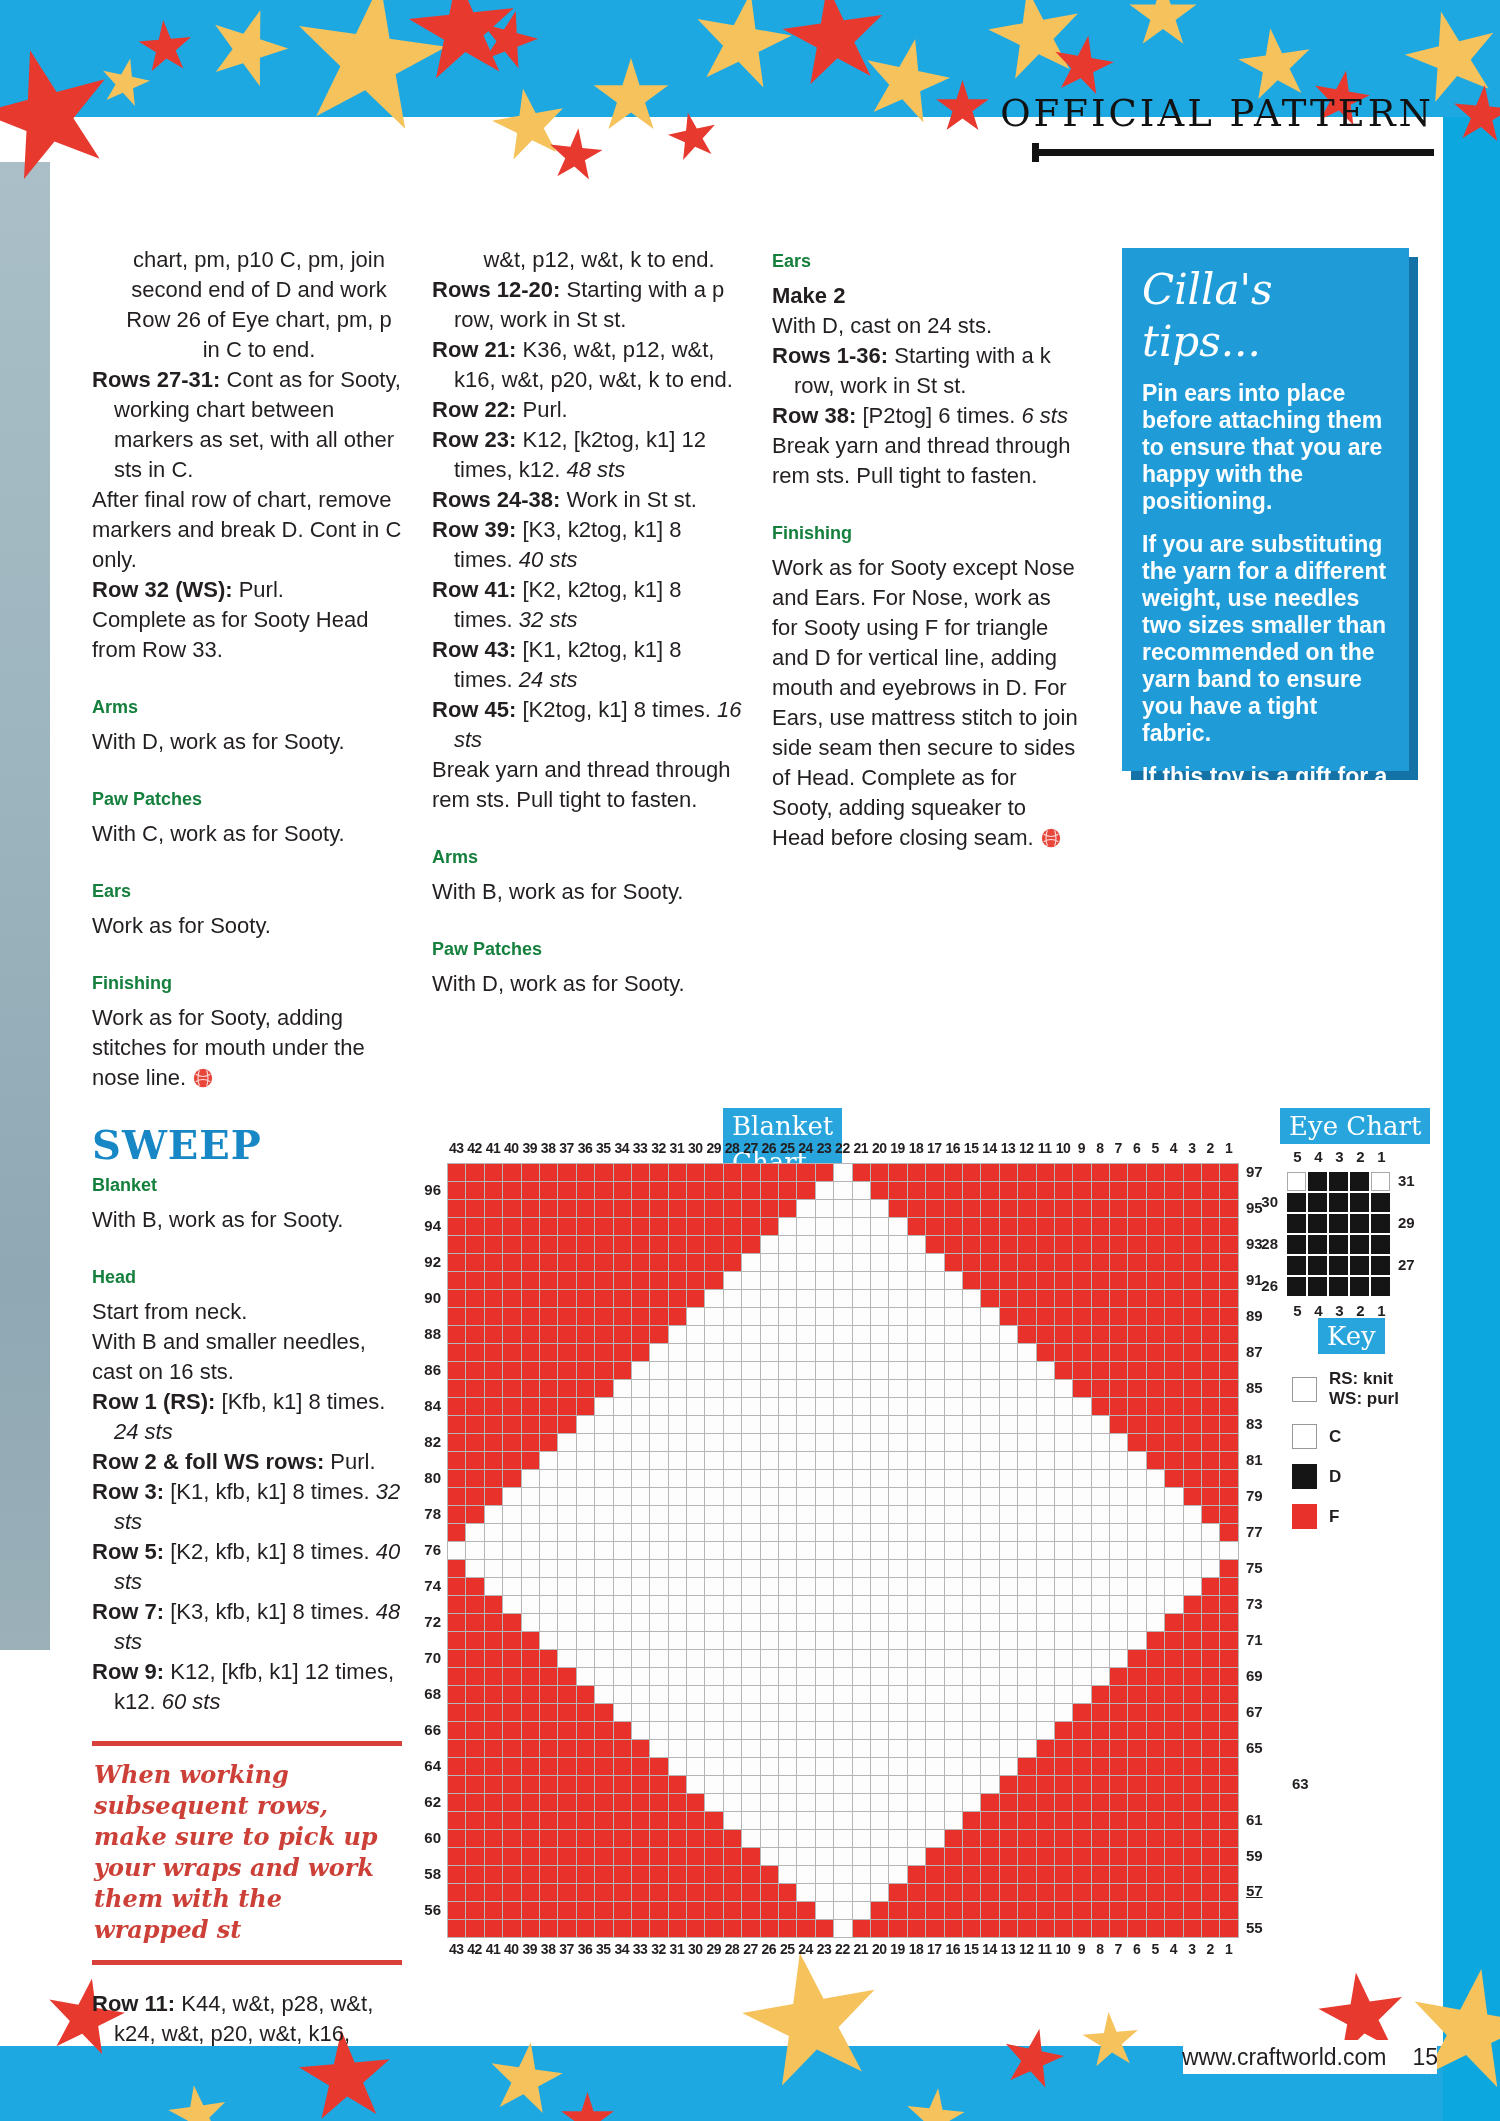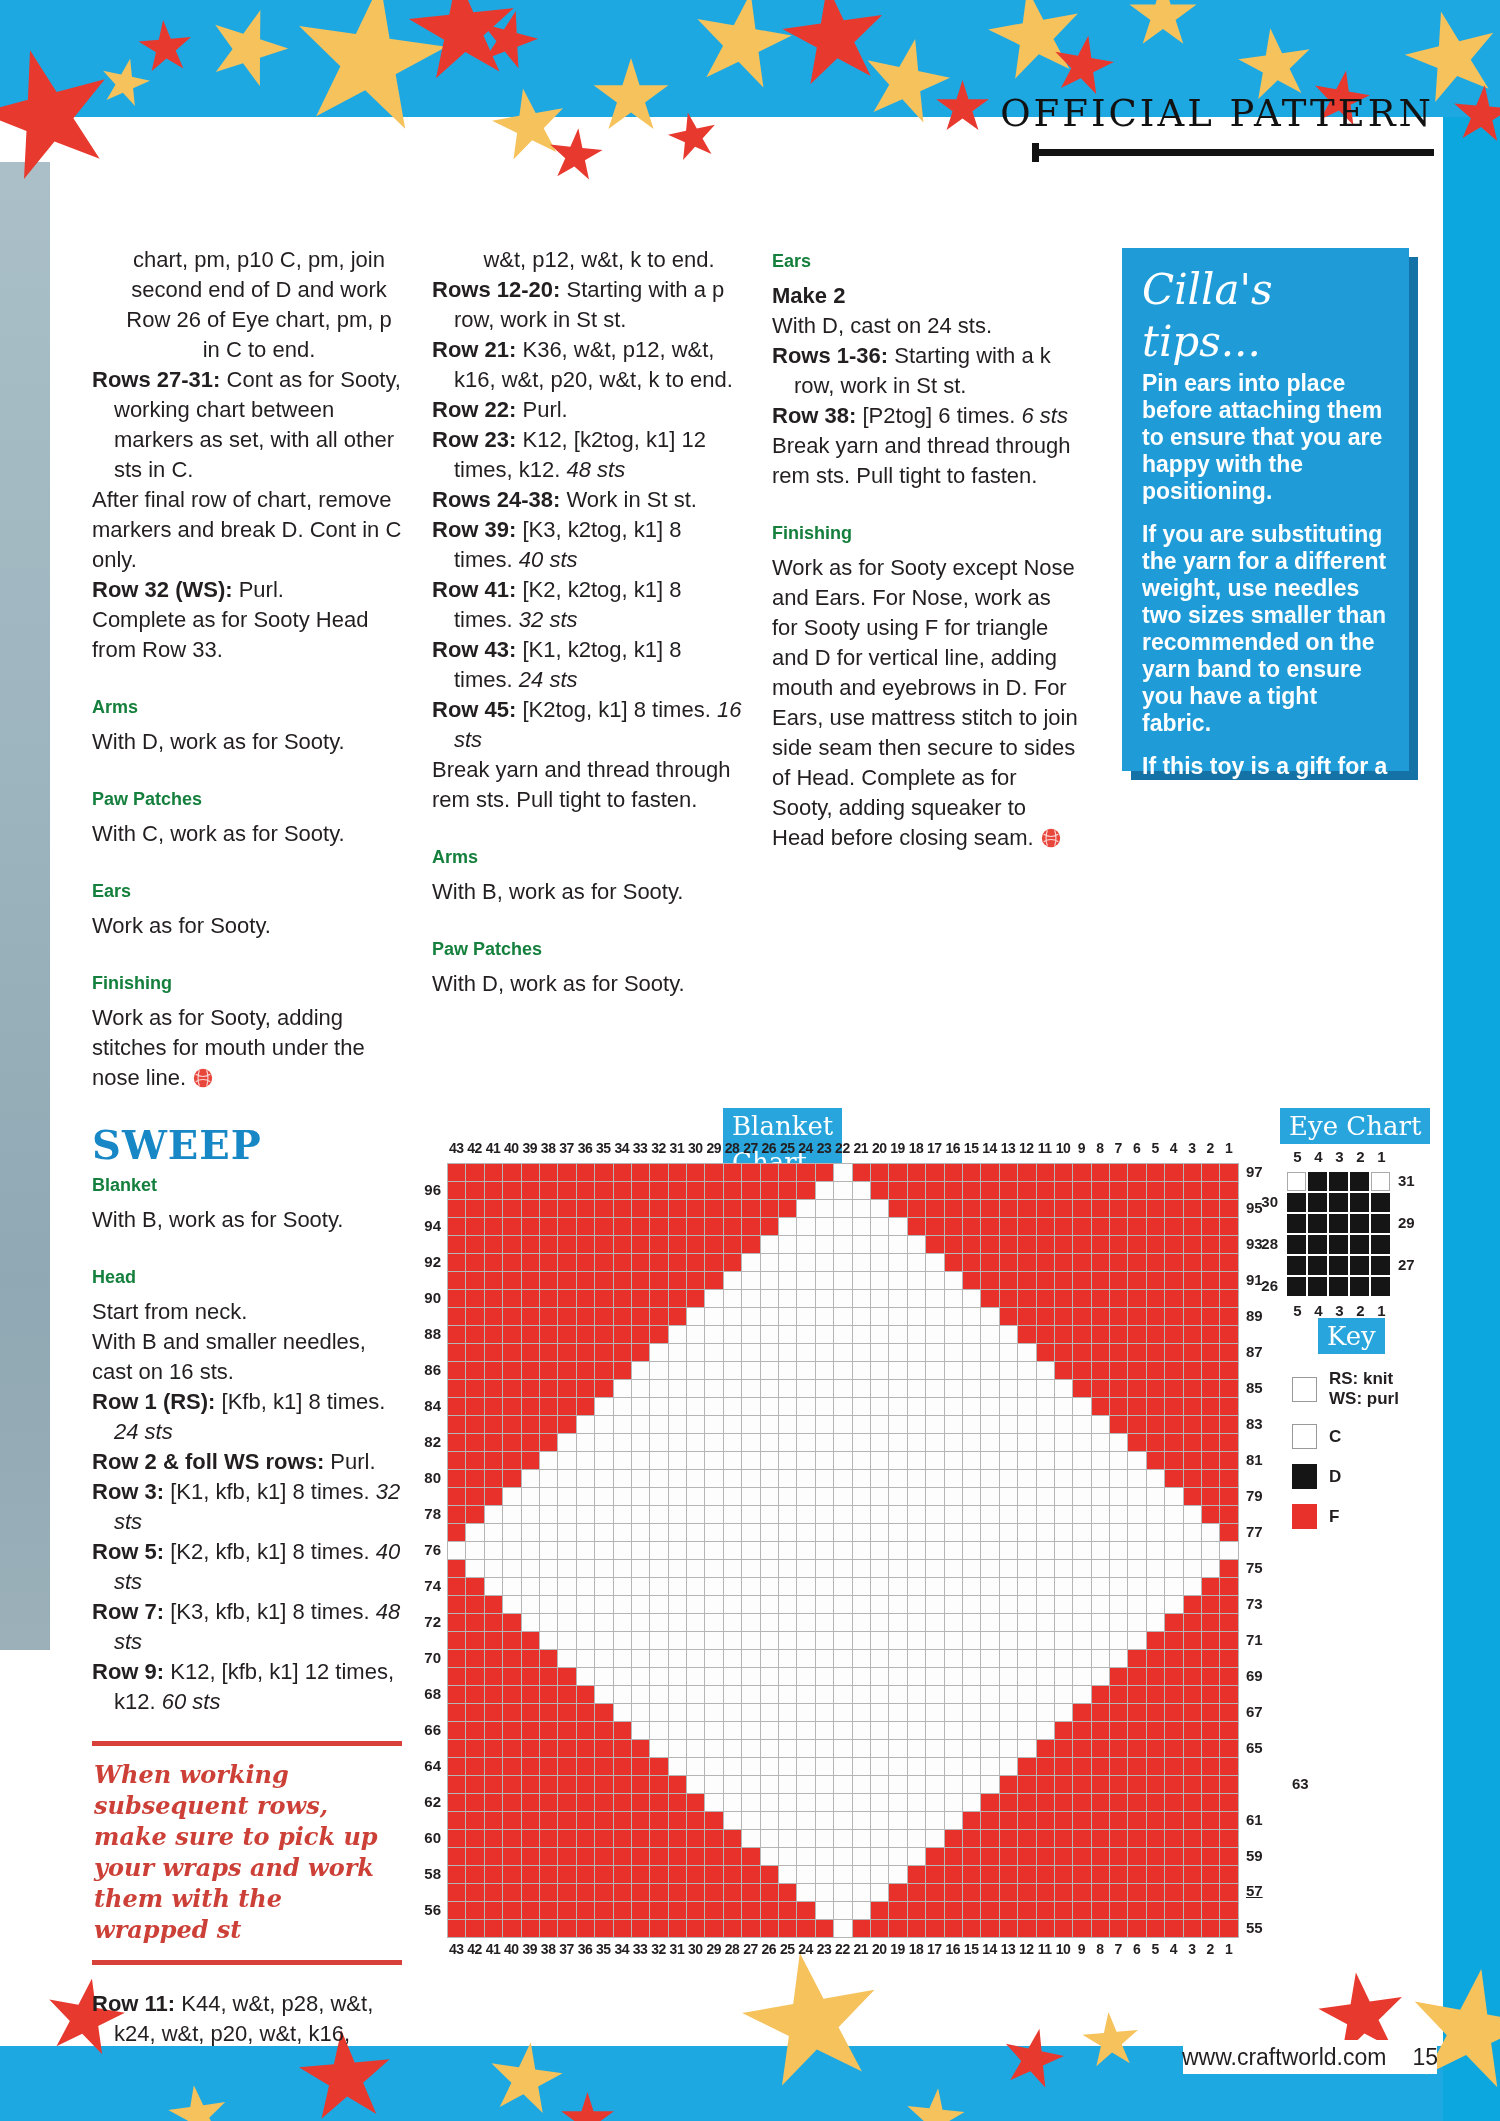--- a/index.html
+++ b/index.html
@@ -30,21 +30,21 @@
   .rowline{padding-left:22px;text-indent:-22px;}
   .rowline b{font-weight:bold;}
   .sts{font-style:italic;}
   .tipbox{margin:24px 0;border-top:5px solid #d8403a;border-bottom:5px solid #d8403a;
           padding:13px 2px 15px;font-family:"DejaVu Serif",serif;font-style:italic;font-weight:bold;
           font-size:24px;line-height:31px;color:#cc4038;}
   .yarn{vertical-align:-4px;margin-left:6px;}
   
   .tips{position:absolute;left:1122px;top:248px;width:247px;height:491px;background:#1f9cd7;
         padding:16px 20px;box-shadow:9px 9px 0 #1472a6;color:#ffffff;}
-  .tips-title{font-family:"DejaVu Serif",serif;font-style:italic;font-size:42px;line-height:52px;margin-bottom:2px;}
+  .tips-title{font-family:"DejaVu Serif",serif;font-style:italic;font-size:42px;line-height:52px;margin-bottom:12px;}
   .tips-para{font-weight:bold;font-size:23px;line-height:27px;margin:0 0 16px 0;}
   
   .chart-label{display:inline-block;background:#27a5dc;color:#fff;font-family:"DejaVu Serif",serif;
                font-size:26px;line-height:36px;padding:0 9px;}
   .blanket{position:absolute;left:447px;top:1108px;}
   .blanket .chart-label{position:absolute;left:276px;top:0;}
   .numrow{position:absolute;left:0;display:grid;grid-template-columns:repeat(43,18.4px);
           font-weight:bold;font-size:14px;letter-spacing:-0.5px;text-align:center;}
   .numrow.top{top:32px;}
   .numrow.bottom{top:833px;}

